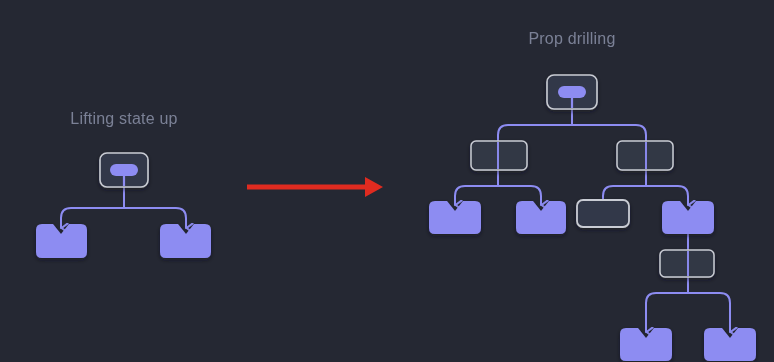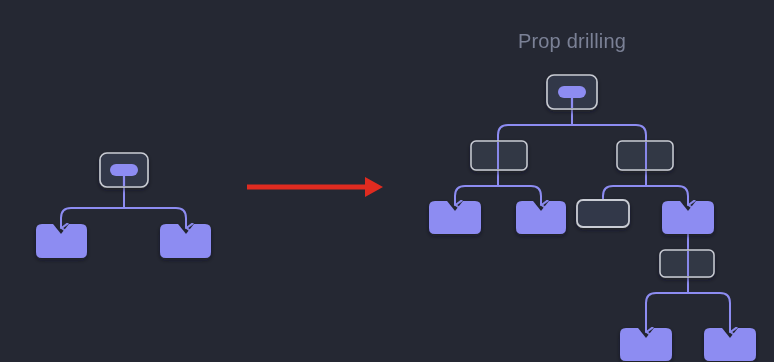--- a/index.html
+++ b/index.html
@@ -23,21 +23,21 @@
     position: absolute;
     left: 0;
     top: 0;
     width: 774px;
     height: 362px;
     display: block;
   }
   .panel-title {
     position: absolute;
     color: #7b8196;
-    font-size: 20px;
+    font-size: 16px;
     font-family: "Liberation Sans", sans-serif;
     letter-spacing: 0.2px;
     white-space: nowrap;
     text-align: center;
   }
   #title-lifting {
     left: 0;
     top: 110px;
     width: 248px;
   }
@@ -147,16 +147,17 @@
                L710,361 Q704,361 704,355 L704,334 Q704,328 710,328 Z"></path>
     </g>
 
     <g>
       <rect x="547" y="75" width="50" height="34" rx="7" ry="7" fill="#333848" stroke="#c9ccd4" stroke-width="1.6" filter="url(#nodeShadow)"></rect>
       <line x1="572" y1="92" x2="572" y2="108" stroke="#8d8cf2" stroke-width="2.2"></line>
       <rect x="558" y="86" width="28" height="12" rx="6" ry="6" fill="#8d8cf2"></rect>
     </g>
   </svg>
 
+  <div class="panel-title" id="title-lifting">Lifting state up</div>
 
   <div class="panel-title" id="title-prop">Prop drilling</div>
 
 </div>
 
 </body></html>

